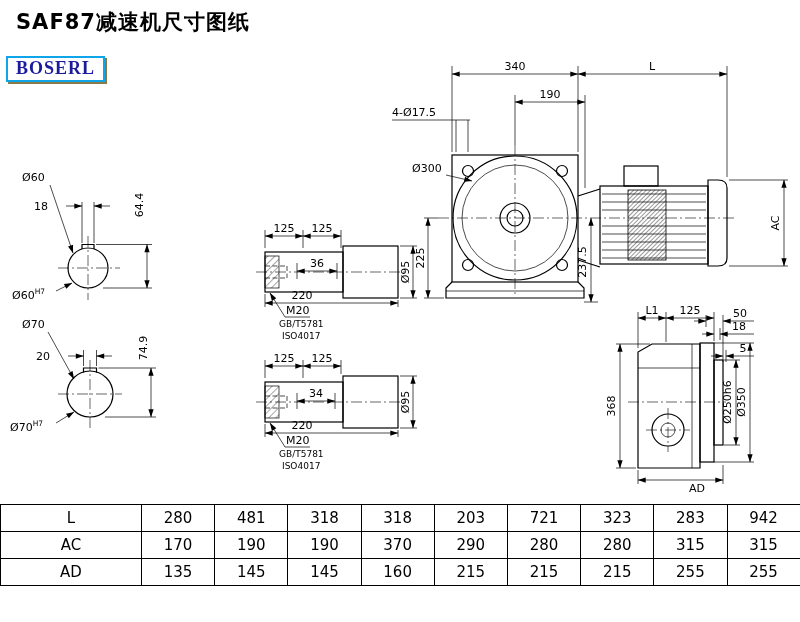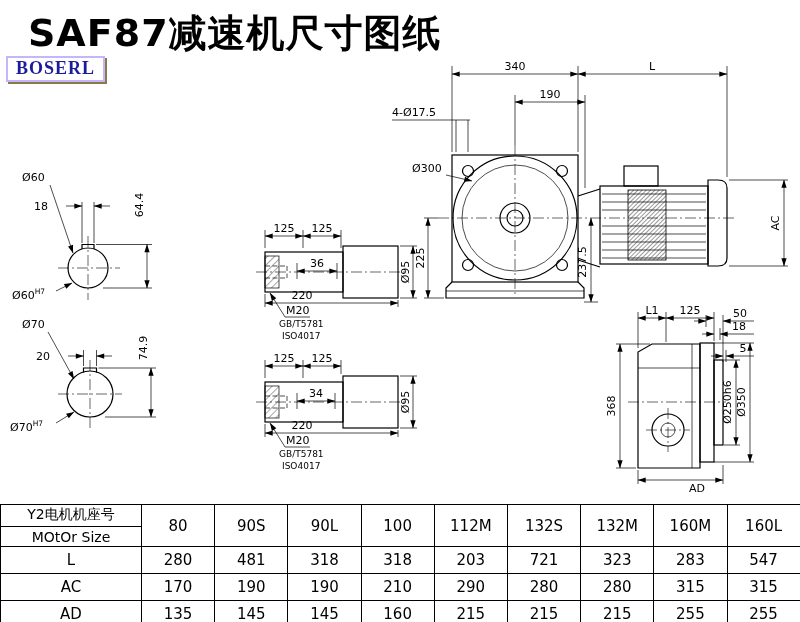--- a/index.html
+++ b/index.html
@@ -1,19 +1,19 @@
 <!DOCTYPE html>
 <html><head>
 <meta charset="utf-8">
 <style>
   * {margin:0; padding:0; box-sizing:border-box}
   html,body {width:800px; height:622px; background:#fff; overflow:hidden; position:relative;
              font-family:"DejaVu Sans",sans-serif; color:#000}
-  .title {position:absolute; left:28px; top:8px; font-size:38px; font-weight:bold; letter-spacing:1px; white-space:nowrap}
-  .logo {position:absolute; left:6px; top:56px; border:2px solid #c4b5fd; background:#fff;
+  .title {position:absolute; left:16px; top:8px; font-size:21px; font-weight:bold; letter-spacing:1px; white-space:nowrap}
+  .logo {position:absolute; left:6px; top:56px; border:2px solid #0ea5e9; background:#fff;
          padding:0 8px 1px; font-family:"Liberation Serif",serif; font-weight:bold;
          font-size:18px; letter-spacing:1px; color:#1b1b9e; box-shadow:2px 2px 0 #8a7a4a}
   svg {position:absolute; left:0; top:0}
   .ol {fill:none; stroke:#000; stroke-width:1.2}
   .tl {fill:none; stroke:#000; stroke-width:0.7}
   .cl {fill:none; stroke:#000; stroke-width:0.6; stroke-dasharray:11 3 2 3}
   .hd {fill:none; stroke:#000; stroke-width:0.7; stroke-dasharray:5 2.5}
   text.d {font-family:"DejaVu Sans",sans-serif; font-size:11px; fill:#000}
   text.s {font-family:"DejaVu Sans",sans-serif; font-size:9px; fill:#000}
   tspan.sup {font-size:7.5px}
@@ -268,53 +268,38 @@
         <col class="cn">
         <col class="cn">
         <col class="cn">
         <col class="cn">
         <col class="cn">
         <col class="cn">
         <col class="cn">
         <col class="cn">
       </colgroup>
 <tbody>
-<tr class="hrow">
-  <th class="hc">
-    <div class="l1">Y2电机机座号</div>
-    <div class="l2">MOtOr Size</div>
-  </th>
-  <th>80</th>
-  <th>90S</th>
-  <th>90L</th>
-  <th>100</th>
-  <th>112M</th>
-  <th>132S</th>
-  <th>132M</th>
-  <th>160M</th>
-  <th>160L</th>
-</tr>
 <tr>
   <td>L</td>
   <td>280</td>
   <td>481</td>
   <td>318</td>
   <td>318</td>
   <td>203</td>
   <td>721</td>
   <td>323</td>
   <td>283</td>
-  <td>547</td>
+  <td>942</td>
 </tr>
 <tr>
   <td>AC</td>
   <td>170</td>
   <td>190</td>
   <td>190</td>
-  <td>210</td>
+  <td>370</td>
   <td>290</td>
   <td>280</td>
   <td>280</td>
   <td>315</td>
   <td>315</td>
 </tr>
 <tr>
   <td>AD</td>
   <td>135</td>
   <td>145</td>

